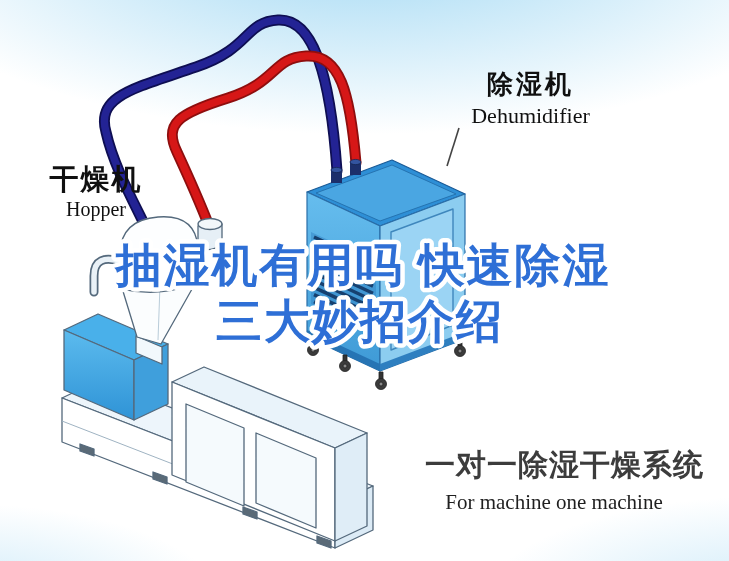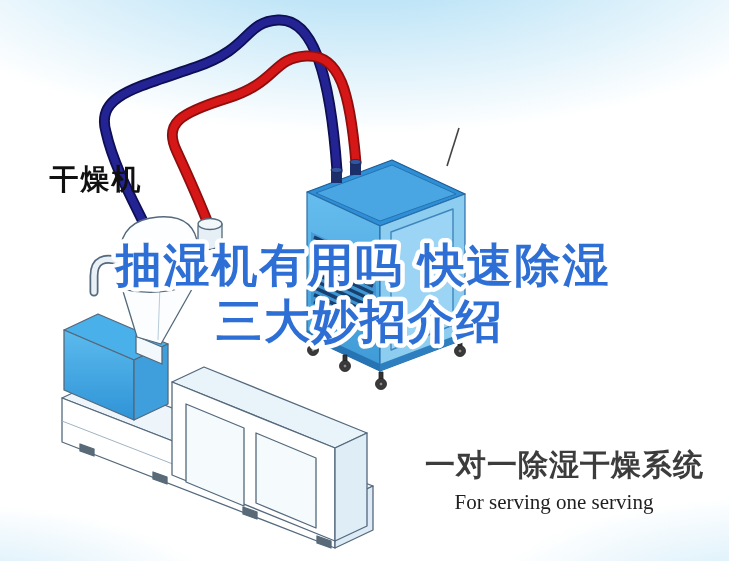--- a/index.html
+++ b/index.html
@@ -152,23 +152,26 @@
     </g>
 
     <line x1="459" y1="128" x2="447" y2="166" stroke="#444444" stroke-width="1.6"></line>
 
     <text class="headline" x="363" y="281" text-anchor="middle" fill="#2e6fd6">抽湿机有用吗 快速除湿</text>
     <text class="headline" x="360" y="337" text-anchor="middle" fill="#2e6fd6">三大妙招介绍</text>
   </svg>
 
   <div class="label hopper-label">
     <div class="zh">干燥机</div>
+    <div class="en">Hopper</div>
   </div>
 
   <div class="label dehu-label">
+    <div class="zh">除湿机</div>
+    <div class="en">Dehumidifier</div>
   </div>
 
   <div class="label caption">
     <div class="zh">一对一除湿干燥系统</div>
-    <div class="en">For serving one serving</div>
+    <div class="en">For machine one machine</div>
   </div>
 
 </div>
 
 </body></html>

